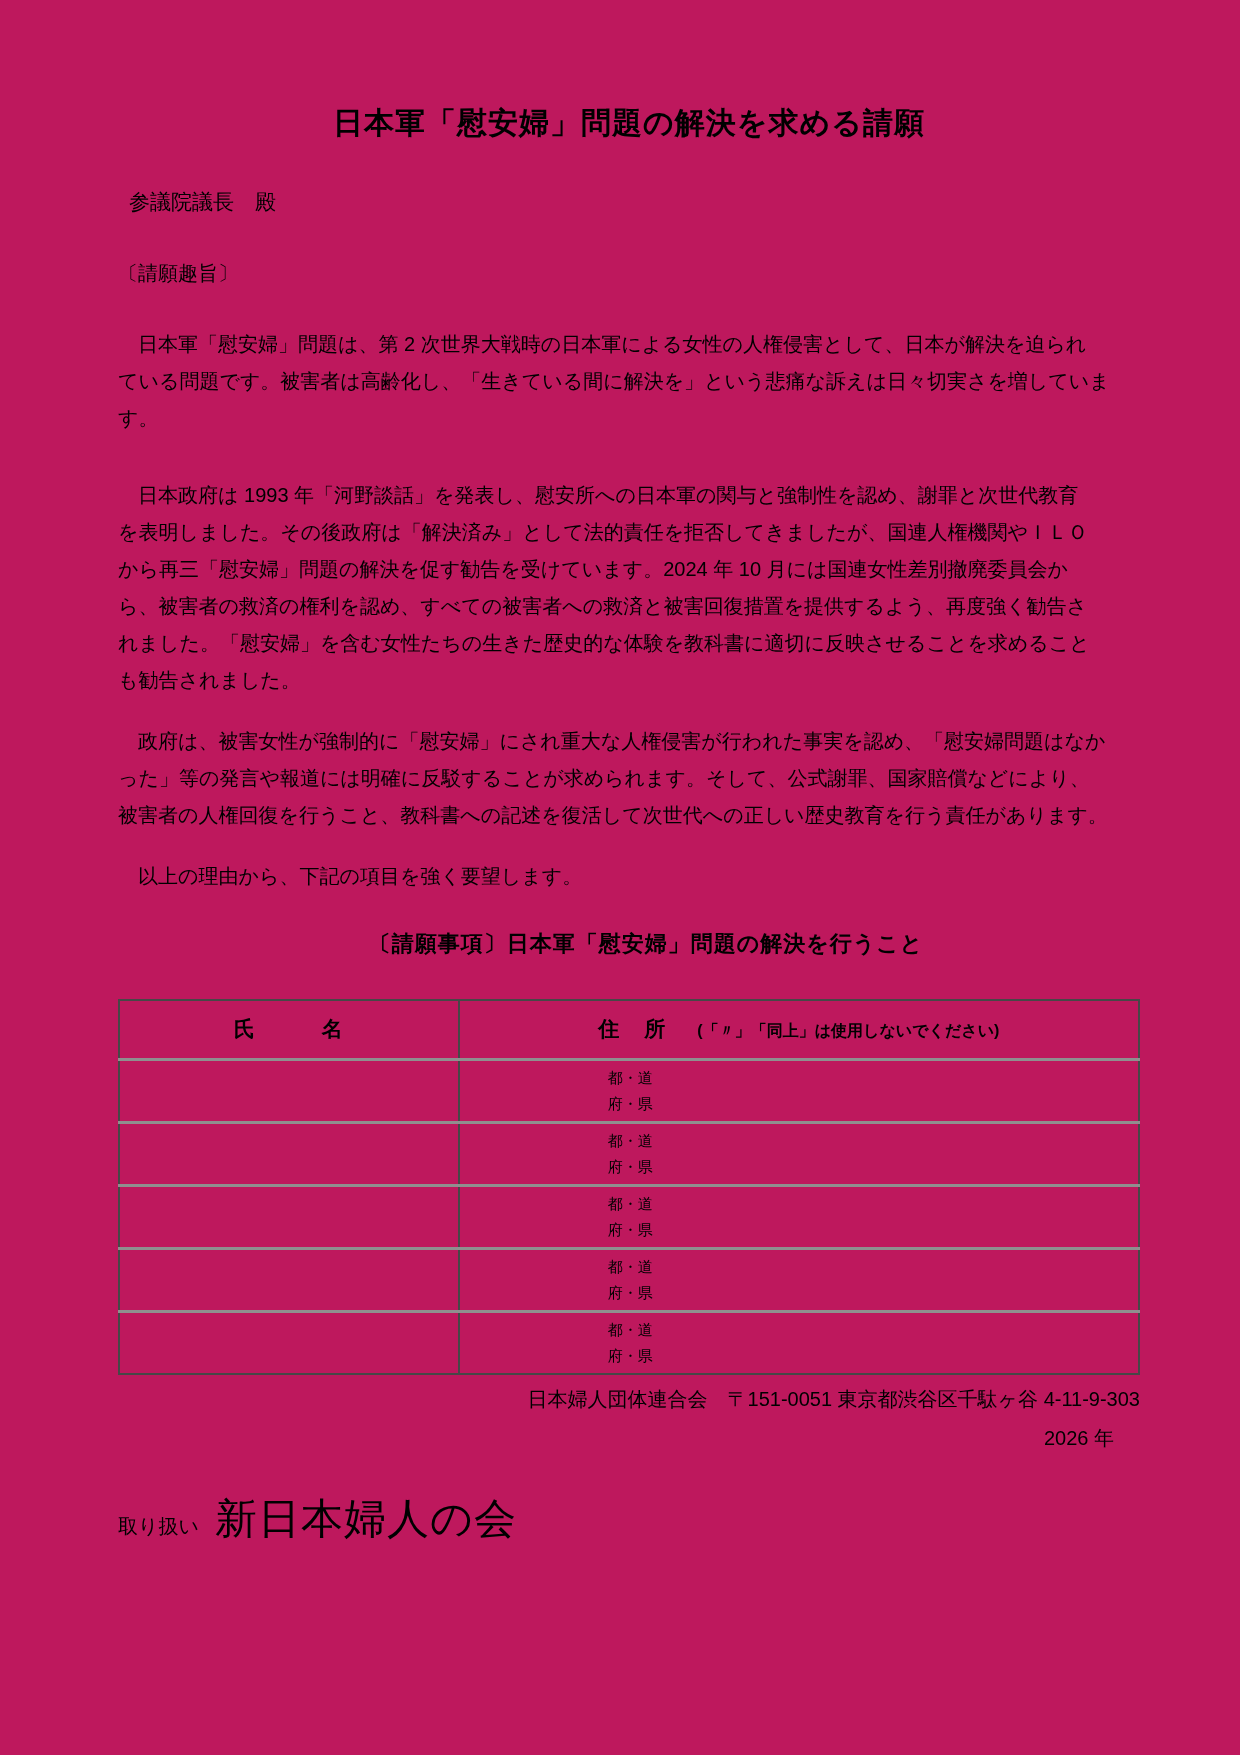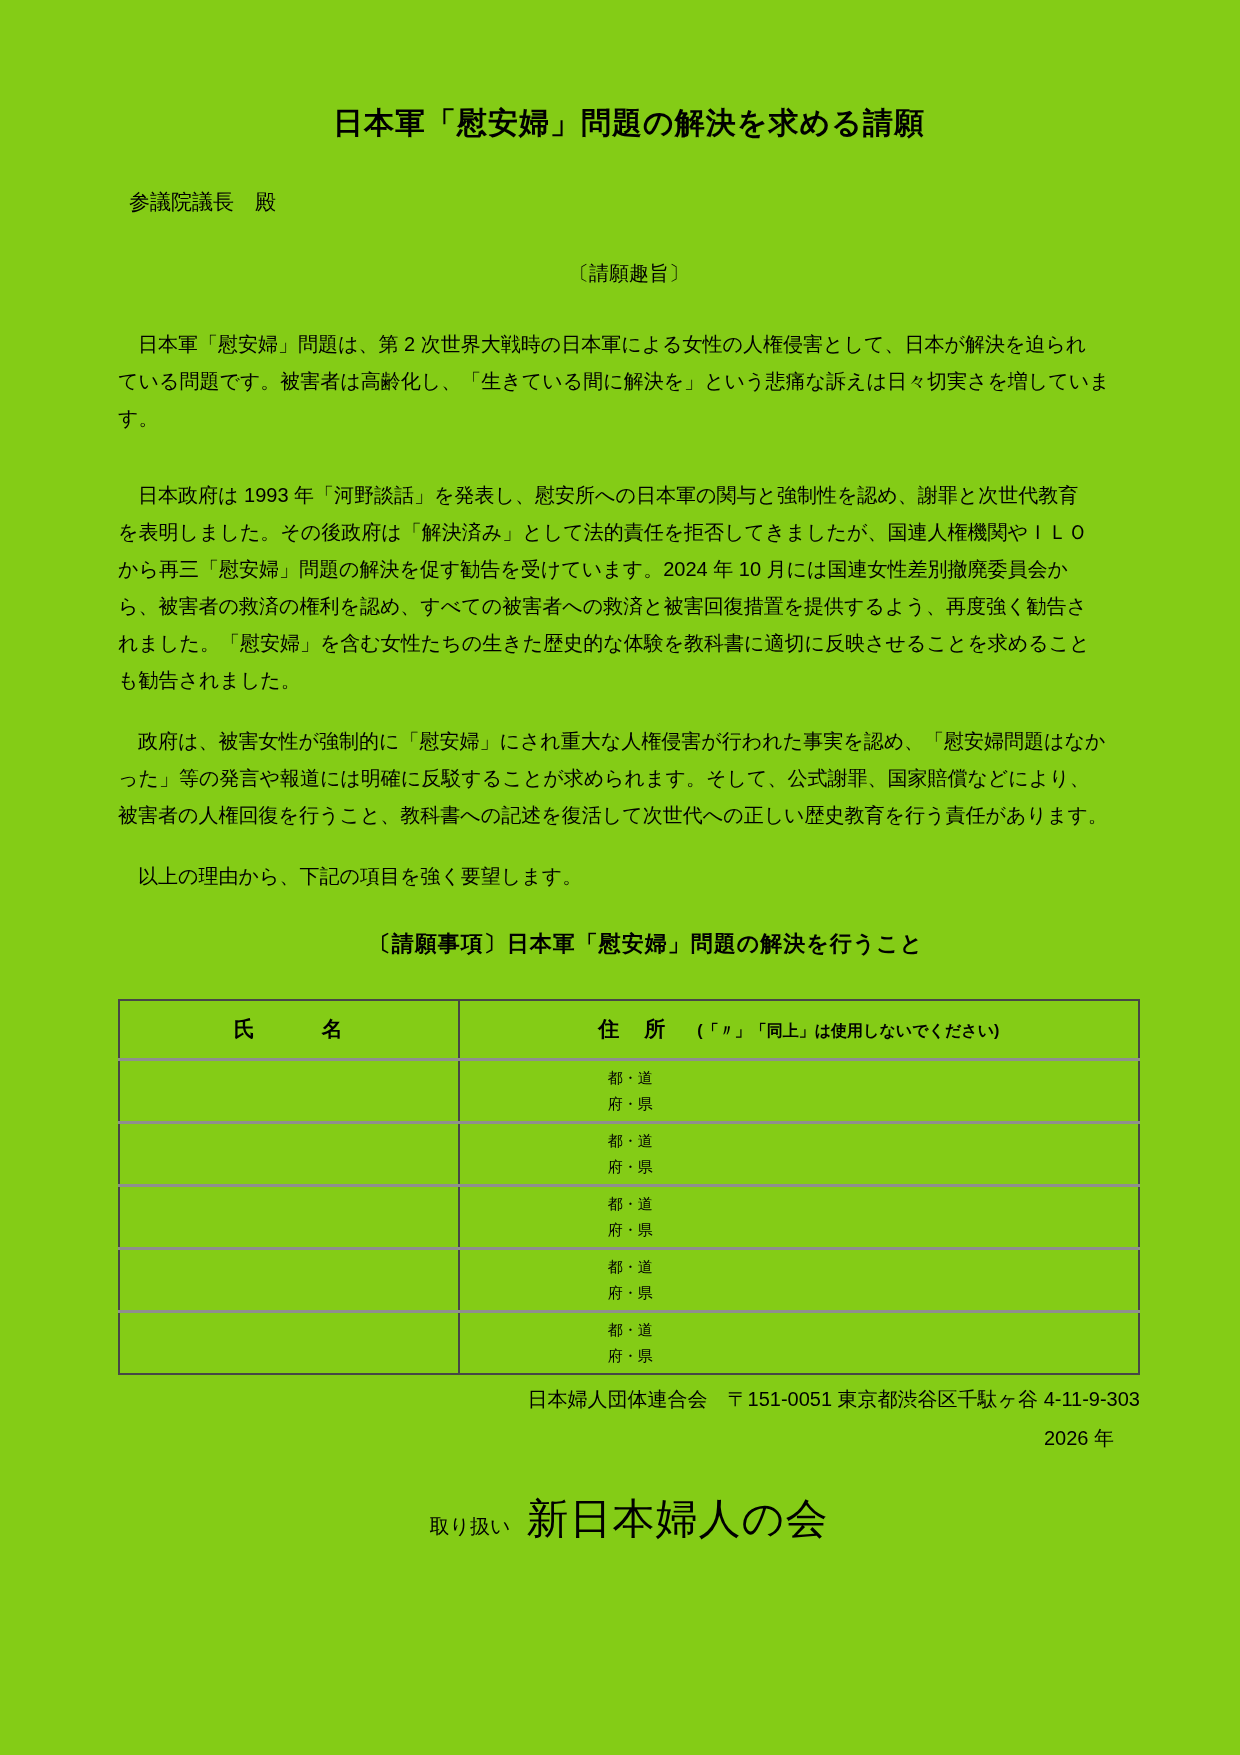--- a/index.html
+++ b/index.html
@@ -5,21 +5,21 @@
   html, body {
     margin: 0;
     padding: 0;
     background: #ffffff;
   }
   .page {
     position: relative;
     width: 1240px;
     height: 1755px;
     box-sizing: border-box;
-    background: #84cc16;
+    background: #be185d;
     color: #000000;
     font-family: "Liberation Sans", sans-serif;
     padding: 0 100px 14px 118px;
     overflow: hidden;
   }
   .doc-title {
     margin: 0;
     padding-top: 103px;
     font-size: 30px;
     font-weight: 700;
@@ -30,21 +30,20 @@
   .addressee {
     font-size: 21px;
     line-height: 25px;
   }
   .addressee.first { margin-top: 80px; }
   .addressee.second { margin-top: 45px; margin-left: 11px; }
   .purpose-heading {
     margin-top: 46px;
     font-size: 20px;
     line-height: 26px;
-    text-align: center;
   }
   .para {
     margin: 0;
     font-size: 20px;
     line-height: 37px;
     white-space: pre-line;
     text-align: left;
   }
   .para.p1 { margin-top: 40px; }
   .para.p2 { margin-top: 40px; }
@@ -123,21 +122,21 @@
   }
   .year-line {
     margin-top: 14px;
     padding-right: 26px;
     font-size: 20px;
     line-height: 25px;
     text-align: right;
   }
   .handling {
     margin-top: 40px;
-    text-align: center;
+    text-align: left;
     font-family: "Liberation Serif", serif;
   }
   .handling-label {
     font-size: 20px;
     margin-right: 16px;
   }
   .handling-org {
     font-size: 42px;
     letter-spacing: 1px;
   }

